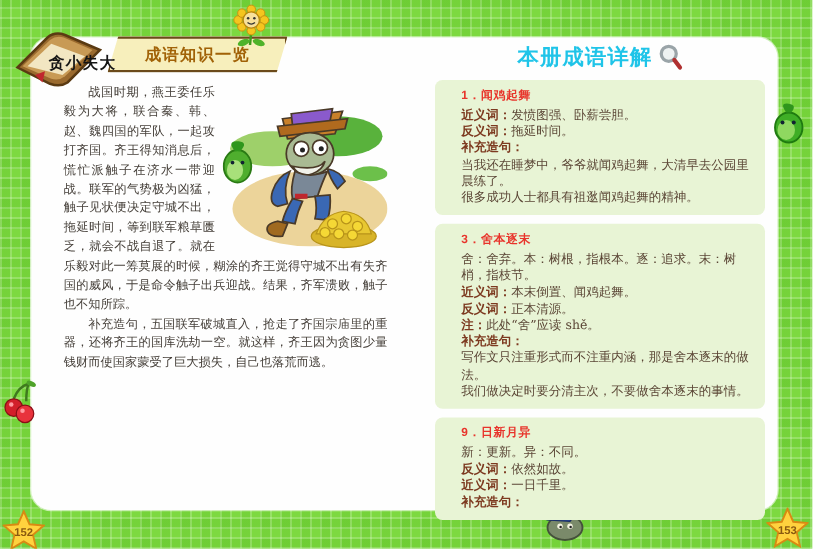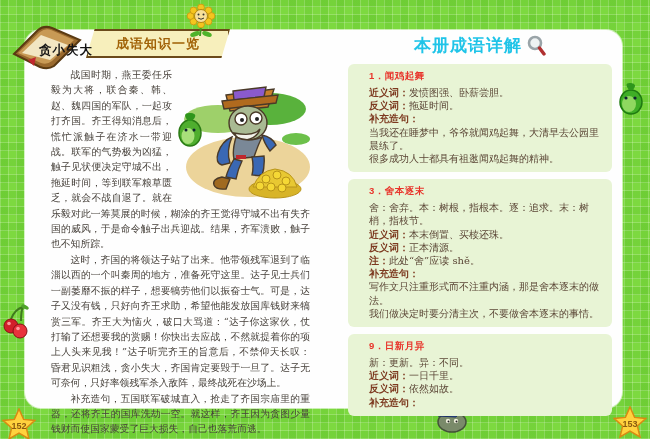--- a/index.html
+++ b/index.html
@@ -154,21 +154,20 @@
         <path d="M75 120 q6 -16 22 -18 q18 2 22 18 Z" fill="#e8c832"></path>
         <circle cx="88" cy="112" r="4" fill="#f5d835"></circle>
           <circle cx="99" cy="108" r="4" fill="#f5d835"></circle>
         <circle cx="108" cy="114" r="4" fill="#f5d835"></circle>
           <circle cx="93" cy="120" r="4" fill="#f5d835"></circle>
         <circle cx="104" cy="121" r="4" fill="#f5d835"></circle>
           <circle cx="82" cy="119" r="4" fill="#f5d835"></circle>
       </g>
     </svg>
     <p>战国时期，燕王委任乐毅为大将，联合秦、韩、赵、魏四国的军队，一起攻打齐国。齐王得知消息后，慌忙派触子在济水一带迎战。联军的气势极为凶猛，触子见状便决定守城不出，拖延时间，等到联军粮草匮乏，就会不战自退了。就在乐毅对此一筹莫展的时候，糊涂的齐王觉得守城不出有失齐国的威风，于是命令触子出兵迎战。结果，齐军溃败，触子也不知所踪。</p>
-    <p>这时，齐国的将领达子站了出来。他带领残军退到了临淄以西的一个叫秦周的地方，准备死守这里。达子见士兵们一副萎靡不振的样子，想要犒劳他们以振奋士气。可是，达子又没有钱，只好向齐王求助，希望他能发放国库钱财来犒赏三军。齐王大为恼火，破口大骂道：“达子你这家伙，仗打输了还想要我的赏赐！你快出去应战，不然就提着你的项上人头来见我！”达子听完齐王的旨意后，不禁仰天长叹：昏君见识粗浅，贪小失大，齐国肯定要毁于一旦了。达子无可奈何，只好率领残军杀入敌阵，最终战死在沙场上。</p>
     <p>补充造句，五国联军破城直入，抢走了齐国宗庙里的重器，还将齐王的国库洗劫一空。就这样，齐王因为贪图少量钱财而使国家蒙受了巨大损失，自己也落荒而逃。</p>
   </div>
 </div>
 
 <div class="page-right">
   <div class="rp-title-row">
     <span class="rp-title">本册成语详解</span>
     <svg width="20" height="22" viewBox="0 0 20 22">
       <circle cx="9" cy="8" r="6" fill="#eef2f2" stroke="#9aa4a8" stroke-width="2.6"></circle>
       <line x1="13.5" y1="13" x2="18" y2="19" stroke="#b03030" stroke-width="3.4" stroke-linecap="round"></line>
@@ -180,28 +179,28 @@
     <div class="line"><b>近义词：</b><span>发愤图强、卧薪尝胆。</span></div>
     <div class="line"><b>反义词：</b><span>拖延时间。</span></div>
     <div class="line"><b>补充造句：</b><span></span></div>
     <div class="line"><b></b><span>当我还在睡梦中，爷爷就闻鸡起舞，大清早去公园里晨练了。</span></div>
     <div class="line"><b></b><span>很多成功人士都具有祖逖闻鸡起舞的精神。</span></div>
   </div>
 
   <div class="box">
     <div class="sec-head">3．舍本逐末</div>
     <div class="line"><b></b><span>舍：舍弃。本：树根，指根本。逐：追求。末：树梢，指枝节。</span></div>
-    <div class="line"><b>近义词：</b><span>本末倒置、买椟还珠。</span></div>
+    <div class="line"><b>近义词：</b><span>本末倒置、闻鸡起舞。</span></div>
     <div class="line"><b>反义词：</b><span>正本清源。</span></div>
     <div class="line"><b>注：</b><span>此处“舍”应读 shě。</span></div>
     <div class="line"><b>补充造句：</b><span></span></div>
     <div class="line"><b></b><span>写作文只注重形式而不注重内涵，那是舍本逐末的做法。</span></div>
     <div class="line"><b></b><span>我们做决定时要分清主次，不要做舍本逐末的事情。</span></div>
   </div>
 
   <div class="box">
     <div class="sec-head">9．日新月异</div>
     <div class="line"><b></b><span>新：更新。异：不同。</span></div>
+    <div class="line"><b>反义词：</b><span>依然如故。</span></div>
     <div class="line"><b>近义词：</b><span>一日千里。</span></div>
-    <div class="line"><b>反义词：</b><span>依然如故。</span></div>
     <div class="line"><b>补充造句：</b><span></span></div>
   </div>
 </div>
 
 </body></html>

